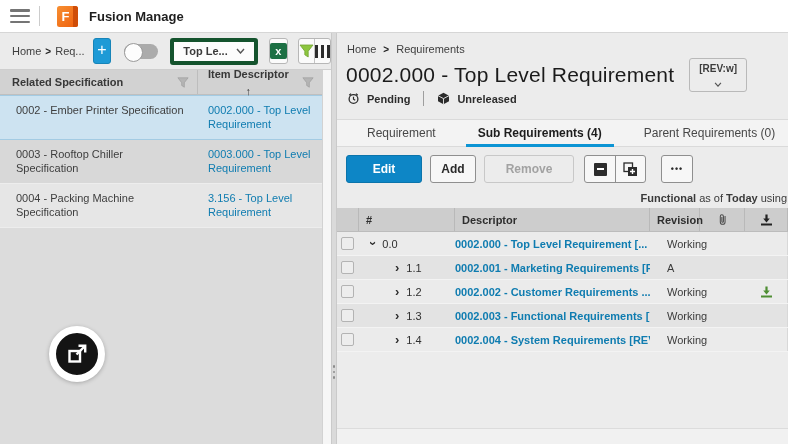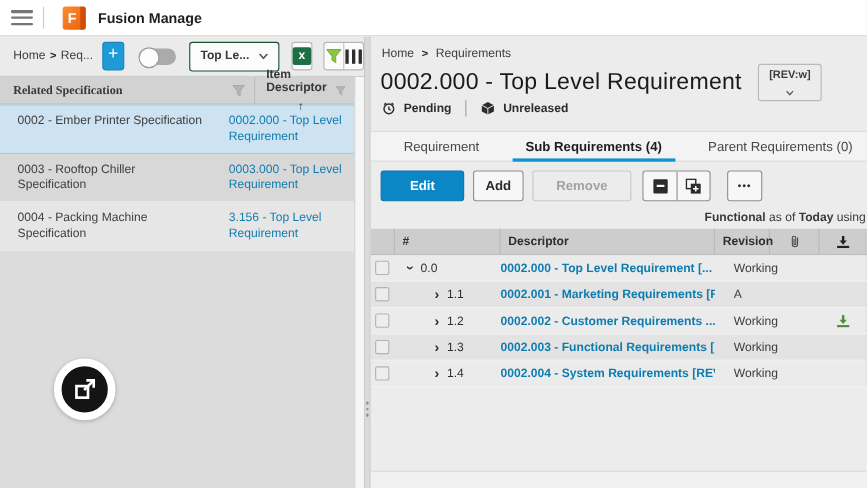--- a/index.html
+++ b/index.html
@@ -29,40 +29,40 @@
   .crumb { display:flex; align-items:center; gap:4px; font-size:11px; color:#3e3e3e; white-space:nowrap; }
   .crumb .sep { font-weight:bold; font-size:10px; color:#222; }
   .crumb a { color:#3e3e3e; text-decoration:none; cursor:pointer; }
   .add-btn { width:33px; height:26px; background:#1e9ad6; border:1px solid #1784b8; border-radius:3px;
              color:#fff; font-size:16px; line-height:1; display:flex; align-items:center;
              justify-content:center; cursor:pointer; padding-bottom:2px; }
   .toggle { width:34px; height:15px; background:#ababab; border-radius:8px; position:relative;
             margin-left:5px; cursor:pointer; flex:none; }
   .toggle::after { content:""; position:absolute; left:0; top:-1px; width:17px; height:17px;
                    background:#fdfdfd; border:1px solid #9a9a9a; border-radius:50%; }
-  .view-btn { height:27px; background:#fcfcfc; border:1px solid #14532d; border-radius:3px;
+  .view-btn { height:27px; background:#fcfcfc; border:4px solid #14532d; border-radius:3px;
               padding:0 9px; display:flex; align-items:center; gap:8px; font-size:11px;
               font-weight:bold; color:#3a3a3a; cursor:pointer; margin-left:4px; white-space:nowrap; }
   .sq-btn { height:26px; background:#fbfbfb; border:1px solid #b7b7b7; border-radius:3px;
             display:flex; align-items:center; justify-content:center; cursor:pointer; }
   .excel-btn { width:31px; margin-left:3px; }
   .excel-ic { width:17px; height:16px; background:#1d7044; border-radius:2px; color:#fff;
               font-size:11px; font-weight:bold; display:flex; align-items:center; justify-content:center; }
   .btn-group { display:flex; border:1px solid #b7b7b7; border-radius:3px; background:#fbfbfb;
                height:26px; margin-left:2px; overflow:hidden; }
   .btn-group .g-btn { width:29px; display:flex; align-items:center; justify-content:center; cursor:pointer; }
   .btn-group .g-btn + .g-btn { border-left:1px solid #c4c4c4; }
   .cols-ic { display:flex; gap:2.5px; }
   .cols-ic i { display:block; width:3.5px; height:13px; background:#2d2d2d; }
 
   .lt-table { margin-right:9px; }
   .lt-header { display:flex; height:25px; background:#d2d2d2; border-bottom:1px solid #bfbfbf;
                font-size:11px; font-weight:bold; color:#383838; align-items:center; }
-  .lt-h1 { width:232px; padding:0 8px 0 12px; display:flex; align-items:center;
-           justify-content:space-between; border-right:1px solid #bdbdbd; height:100%; cursor:pointer;font-family:Liberation Serif, serif; }
+  .lt-h1 { width:198px; padding:0 8px 0 12px; display:flex; align-items:center;
+           justify-content:space-between; border-right:1px solid #bdbdbd; height:100%; cursor:pointer; }
   .lt-h2 { flex:1; padding:0 8px 0 10px; display:flex; align-items:center;
            justify-content:space-between; height:100%; cursor:pointer; }
   .lt-h2 .hlbl { display:flex; gap:5px; align-items:center;flex-direction:column; }
   .lt-row { display:flex; height:44px; font-size:11px; line-height:14px; padding-top:7px;
             border-bottom:1px solid #ededed; cursor:pointer; }
   .lt-row .c1 { width:198px; padding-left:16px; padding-right:10px; color:#3e3e3e; }
   .lt-row .c2 { flex:1; padding-left:10px; padding-right:4px; }
   .lt-row.sel { background:#cde3f1; border-top:1px solid #a3cbe3; border-bottom:1px solid #a3cbe3; height:45px; }
   .lt-row.shade-a { background:#d8d8d8; }
   .lt-row.shade-b { background:#e6e6e6; }

